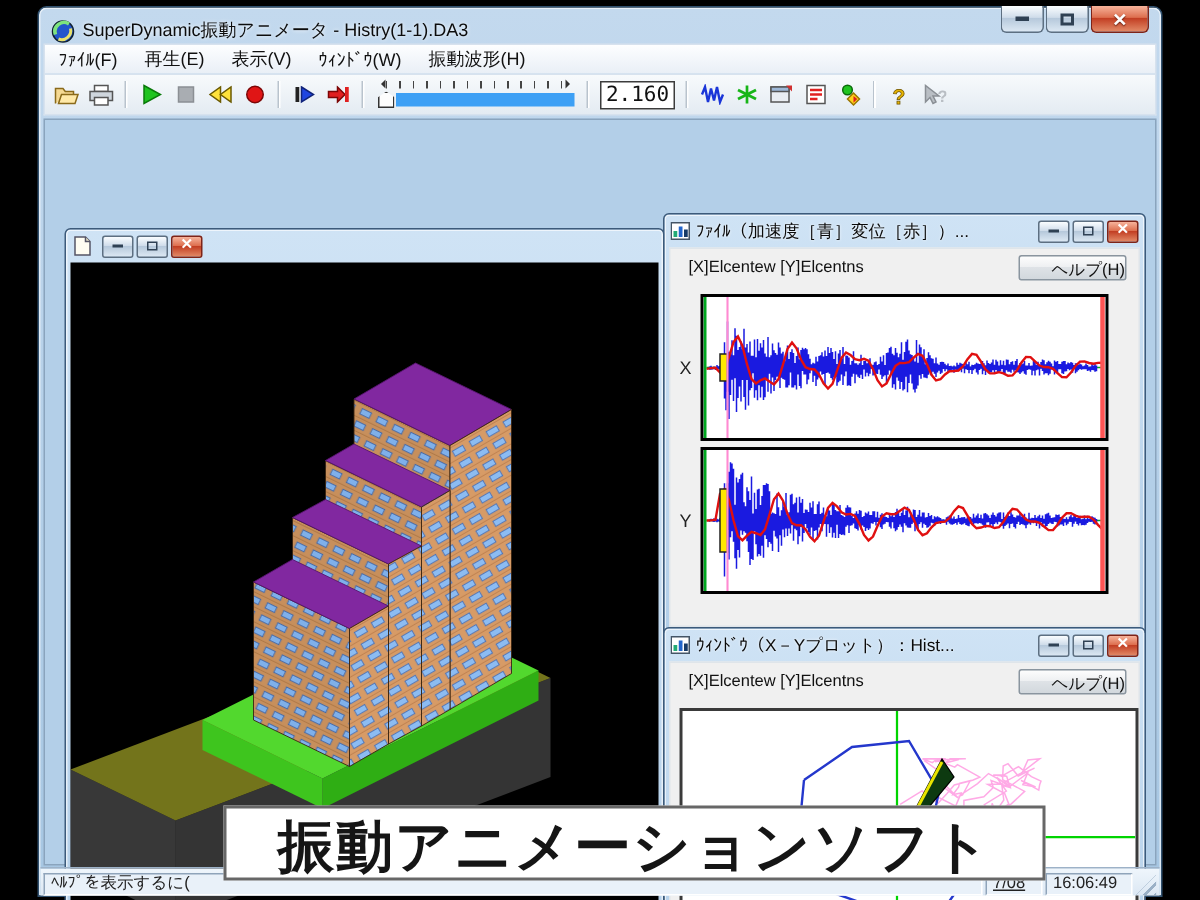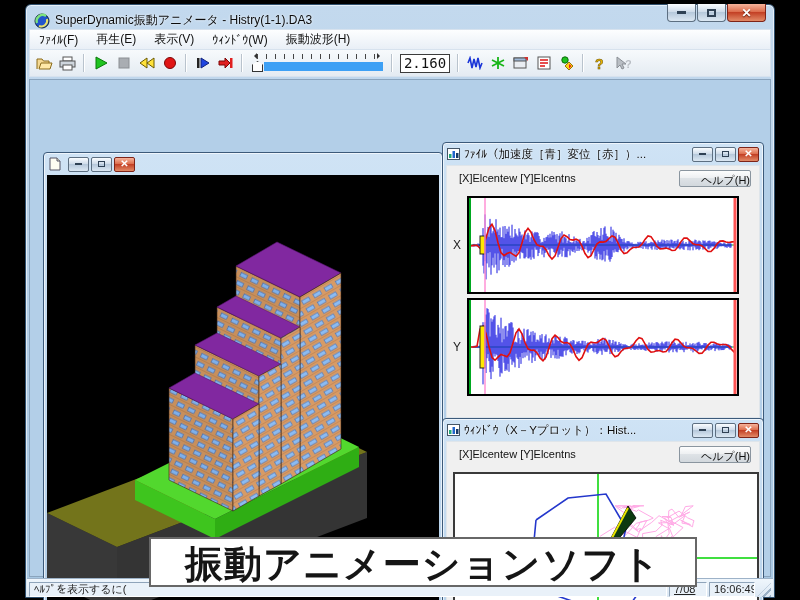--- a/index.html
+++ b/index.html
@@ -97,21 +97,21 @@
     color:#151515; letter-spacing:1px; white-space:nowrap; }
 
   
   #status-bar { position:absolute; left:1px; right:1px; bottom:0; height:19px;
     background:linear-gradient(#eff6fc,#dbe7f3); border-top:1px solid #9db2c8;
     display:flex; align-items:flex-end; font-size:11px; color:#222; padding:0 2px; }
   .spanel { height:15px; border:1px solid; border-color:#8fa4ba #fff #fff #8fa4ba;
     background:#e9f1f9; padding:0 4px; line-height:13px; white-space:nowrap; overflow:hidden; }
   .spanel.msg { flex:1; margin-right:2px; }
   .spanel.date { width:38px; margin-right:2px;text-decoration:underline; }
-  .spanel.time { width:46px; }
+  .spanel.time { width:58px; }
   #grip { width:14px; height:14px; margin-left:2px; background:
     repeating-linear-gradient(135deg, transparent 0 3px, #9ab0c6 3px 5px); clip-path:polygon(100% 0,100% 100%,0 100%); }
 </style>
 </head>
 <body>
 
 <div id="stage">
 <div id="main-window">
 
   <div class="titlebar">

